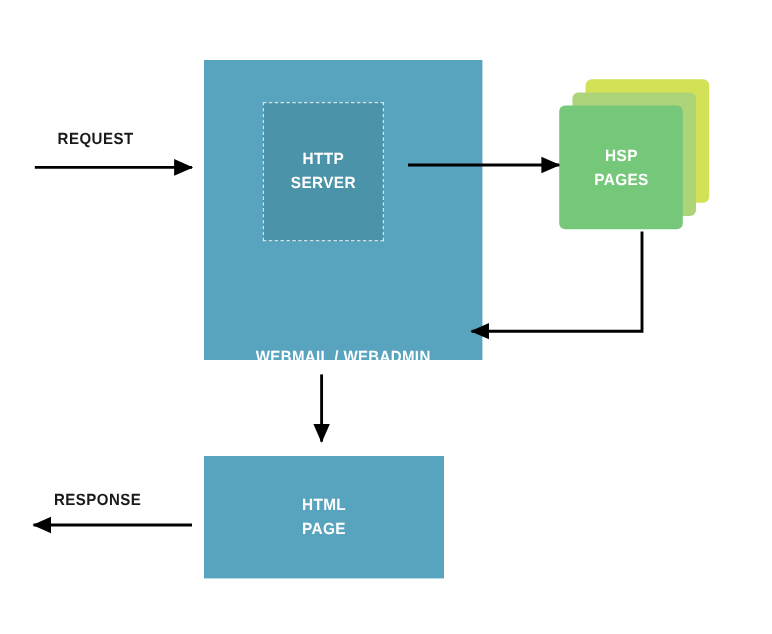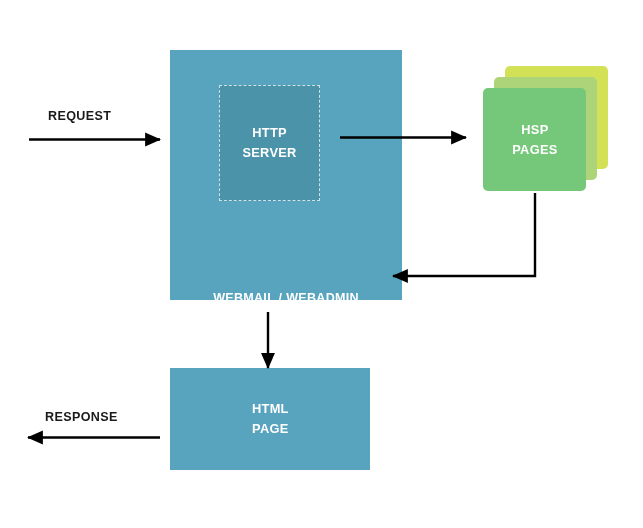--- a/index.html
+++ b/index.html
@@ -15,21 +15,20 @@
     width: 643px;
     height: 528px;
     background: #ffffff;
     overflow: hidden;
   }
   .box {
     position: absolute;
     box-sizing: border-box;
     display: flex;
     flex-direction: column;
-    align-items: center;
     justify-content: center;
   }
   
   #engine-box {
     left: 170px;
     top: 50px;
     width: 232px;
     height: 250px;
     background: #58a3bd;
     justify-content: flex-start;
@@ -63,39 +62,39 @@
     font-weight: bold;
     text-align: center;
     line-height: 1.45;
     letter-spacing: 0.3px;
     white-space: pre-line;
     transform: scaleX(0.95);
   }
   
   #html-page-box {
     left: 170px;
-    top: 368px;
+    top: 380px;
     width: 200px;
     height: 102px;
     background: #58a3bd;
   }
   #html-page-label {
     color: #ffffff;
     font-size: 13.5px;
     font-weight: bold;
     text-align: center;
     line-height: 1.45;
     letter-spacing: 0.3px;
     white-space: pre-line;
     transform: scaleX(0.95);
   }
   
   #hsp-stack {
     position: absolute;
-    left: 483px;
+    left: 466px;
     top: 66px;
     width: 145px;
     height: 125px;
   }
   .hsp-card {
     position: absolute;
     border-radius: 5px;
   }
   #hsp-card-back {
     left: 22px;

